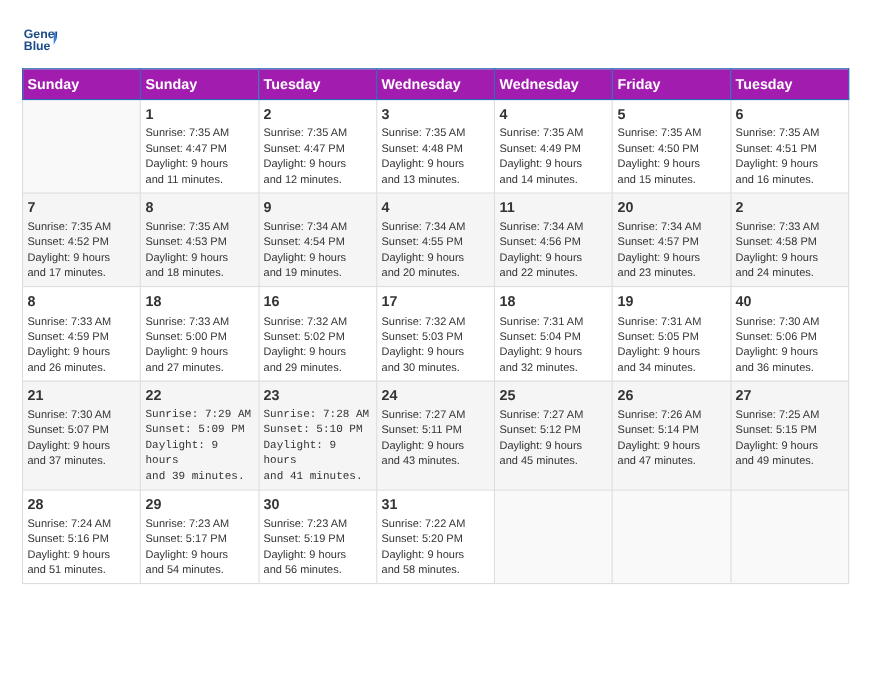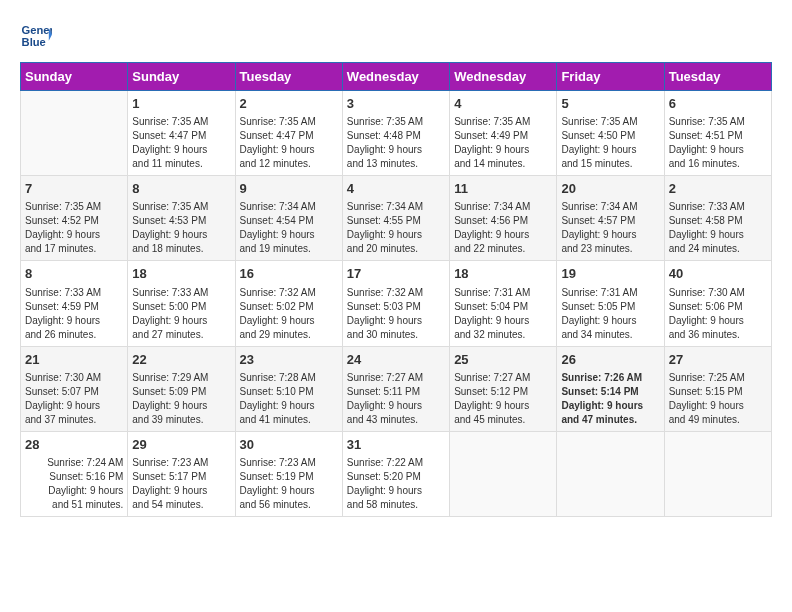--- a/index.html
+++ b/index.html
@@ -263,65 +263,65 @@
       <tr>
         <td>
           <div class="day-number">21</div>
           <div class="day-info" style="white-space: pre-line;">Sunrise: 7:30 AM
 Sunset: 5:07 PM
 Daylight: 9 hours
 and 37 minutes.</div>
         </td>
         <td>
           <div class="day-number">22</div>
-          <div class="day-info" style="white-space: pre-line;">Sunrise: 7:29 AM
+          <div class="day-info" style="white-space: pre-line; font-family: Liberation Mono, monospace;">Sunrise: 7:29 AM
 Sunset: 5:09 PM
 Daylight: 9 hours
 and 39 minutes.</div>
         </td>
         <td>
           <div class="day-number">23</div>
-          <div class="day-info" style="white-space: pre-line;">Sunrise: 7:28 AM
+          <div class="day-info" style="white-space: pre-line; font-family: Liberation Mono, monospace;">Sunrise: 7:28 AM
 Sunset: 5:10 PM
 Daylight: 9 hours
 and 41 minutes.</div>
         </td>
         <td>
           <div class="day-number">24</div>
           <div class="day-info" style="white-space: pre-line;">Sunrise: 7:27 AM
 Sunset: 5:11 PM
 Daylight: 9 hours
 and 43 minutes.</div>
         </td>
         <td>
           <div class="day-number">25</div>
           <div class="day-info" style="white-space: pre-line;">Sunrise: 7:27 AM
 Sunset: 5:12 PM
 Daylight: 9 hours
 and 45 minutes.</div>
         </td>
         <td>
           <div class="day-number">26</div>
-          <div class="day-info" style="white-space: pre-line; font-weight: bold;">Sunrise: 7:26 AM
+          <div class="day-info" style="white-space: pre-line;">Sunrise: 7:26 AM
 Sunset: 5:14 PM
 Daylight: 9 hours
 and 47 minutes.</div>
         </td>
         <td>
           <div class="day-number">27</div>
           <div class="day-info" style="white-space: pre-line;">Sunrise: 7:25 AM
 Sunset: 5:15 PM
 Daylight: 9 hours
 and 49 minutes.</div>
         </td>
       </tr>
       <tr>
         <td>
           <div class="day-number">28</div>
-          <div class="day-info" style="white-space: pre-line; text-align: right;">Sunrise: 7:24 AM
+          <div class="day-info" style="white-space: pre-line;">Sunrise: 7:24 AM
 Sunset: 5:16 PM
 Daylight: 9 hours
 and 51 minutes.</div>
         </td>
         <td>
           <div class="day-number">29</div>
           <div class="day-info" style="white-space: pre-line;">Sunrise: 7:23 AM
 Sunset: 5:17 PM
 Daylight: 9 hours
 and 54 minutes.</div>

